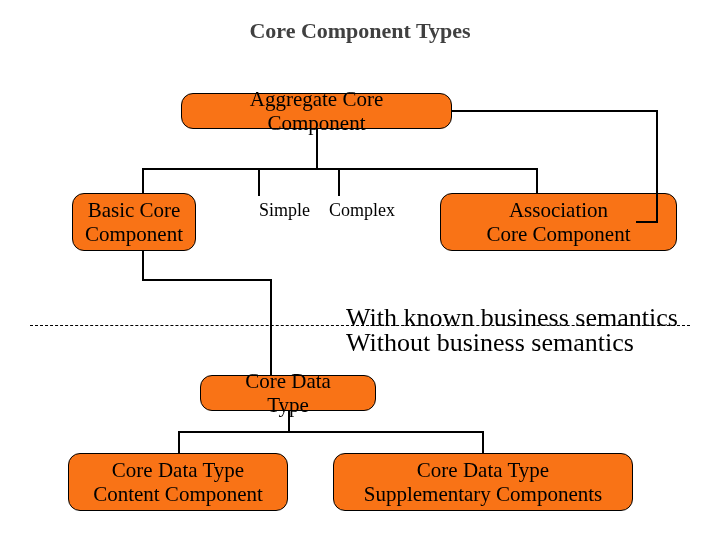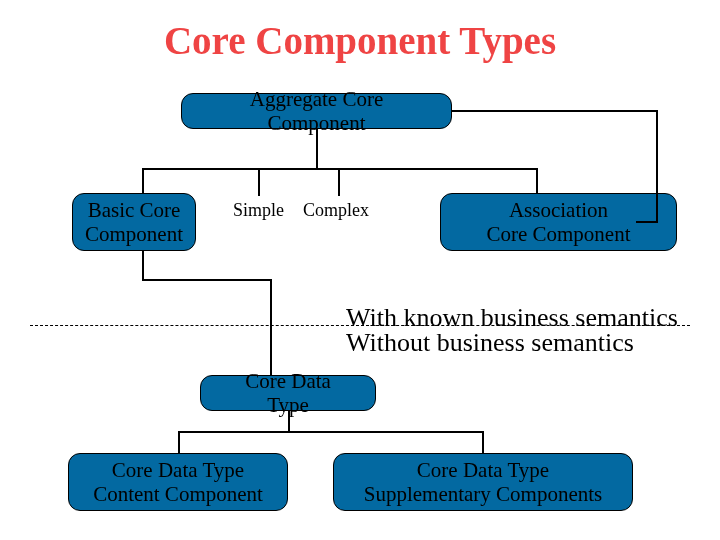--- a/index.html
+++ b/index.html
@@ -9,42 +9,43 @@
     background: #fff;
     font-family: "Times New Roman", serif;
     position: relative;
   }
   .title {
     position: absolute;
     top: 18px;
     left: 0;
     width: 720px;
     text-align: center;
-    font-size: 39px;
+    font-size: 22px;
     font-weight: bold;
-    color: #ef4444;
+    color: #404040;
   }
   .box {
     position: absolute;
-    background: #0369a1;
+    background: #f97316;
     border: 1.5px solid #000;
     border-radius: 12px;
     text-align: center;
     display: flex;
     align-items: center;
     justify-content: center;
     font-size: 21px;
     line-height: 1.15;
     padding: 2px 22px;
     box-sizing: border-box;
   }
   .label {
     position: absolute;
     font-size: 18px;
     color: #000;
+    margin-left: 26px;
   }
   .semantics {
     position: absolute;
     font-size: 26px;
     color: #000;
     text-align: left;
   }
   .line {
     position: absolute;
     background: #000;

